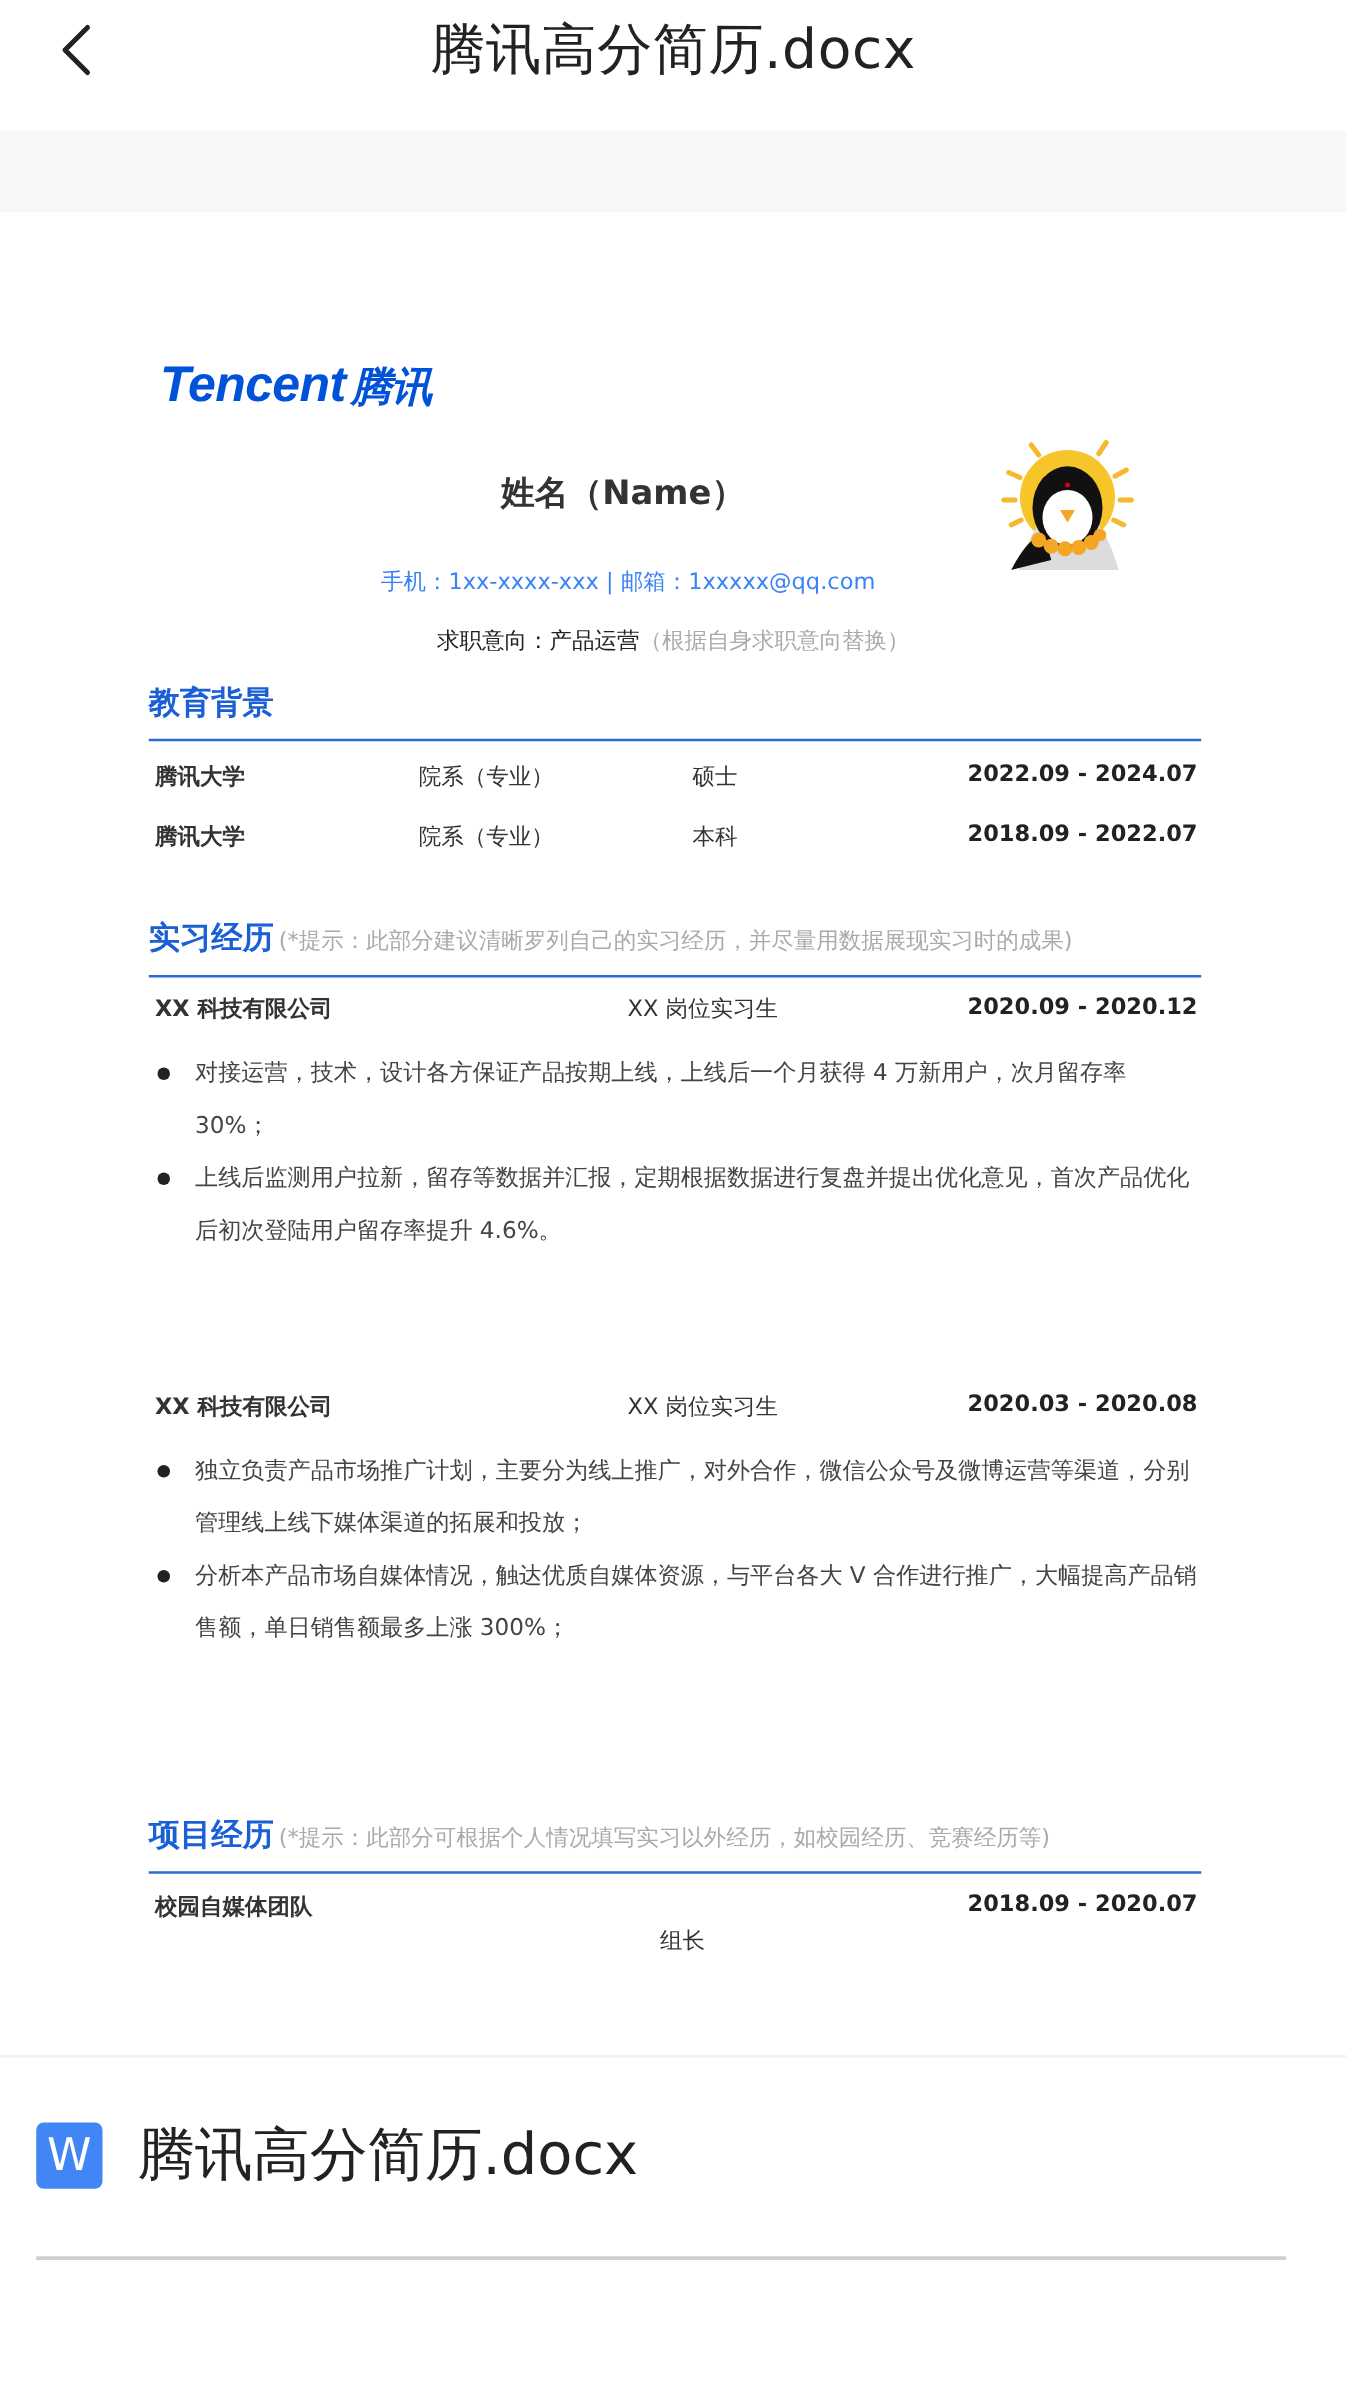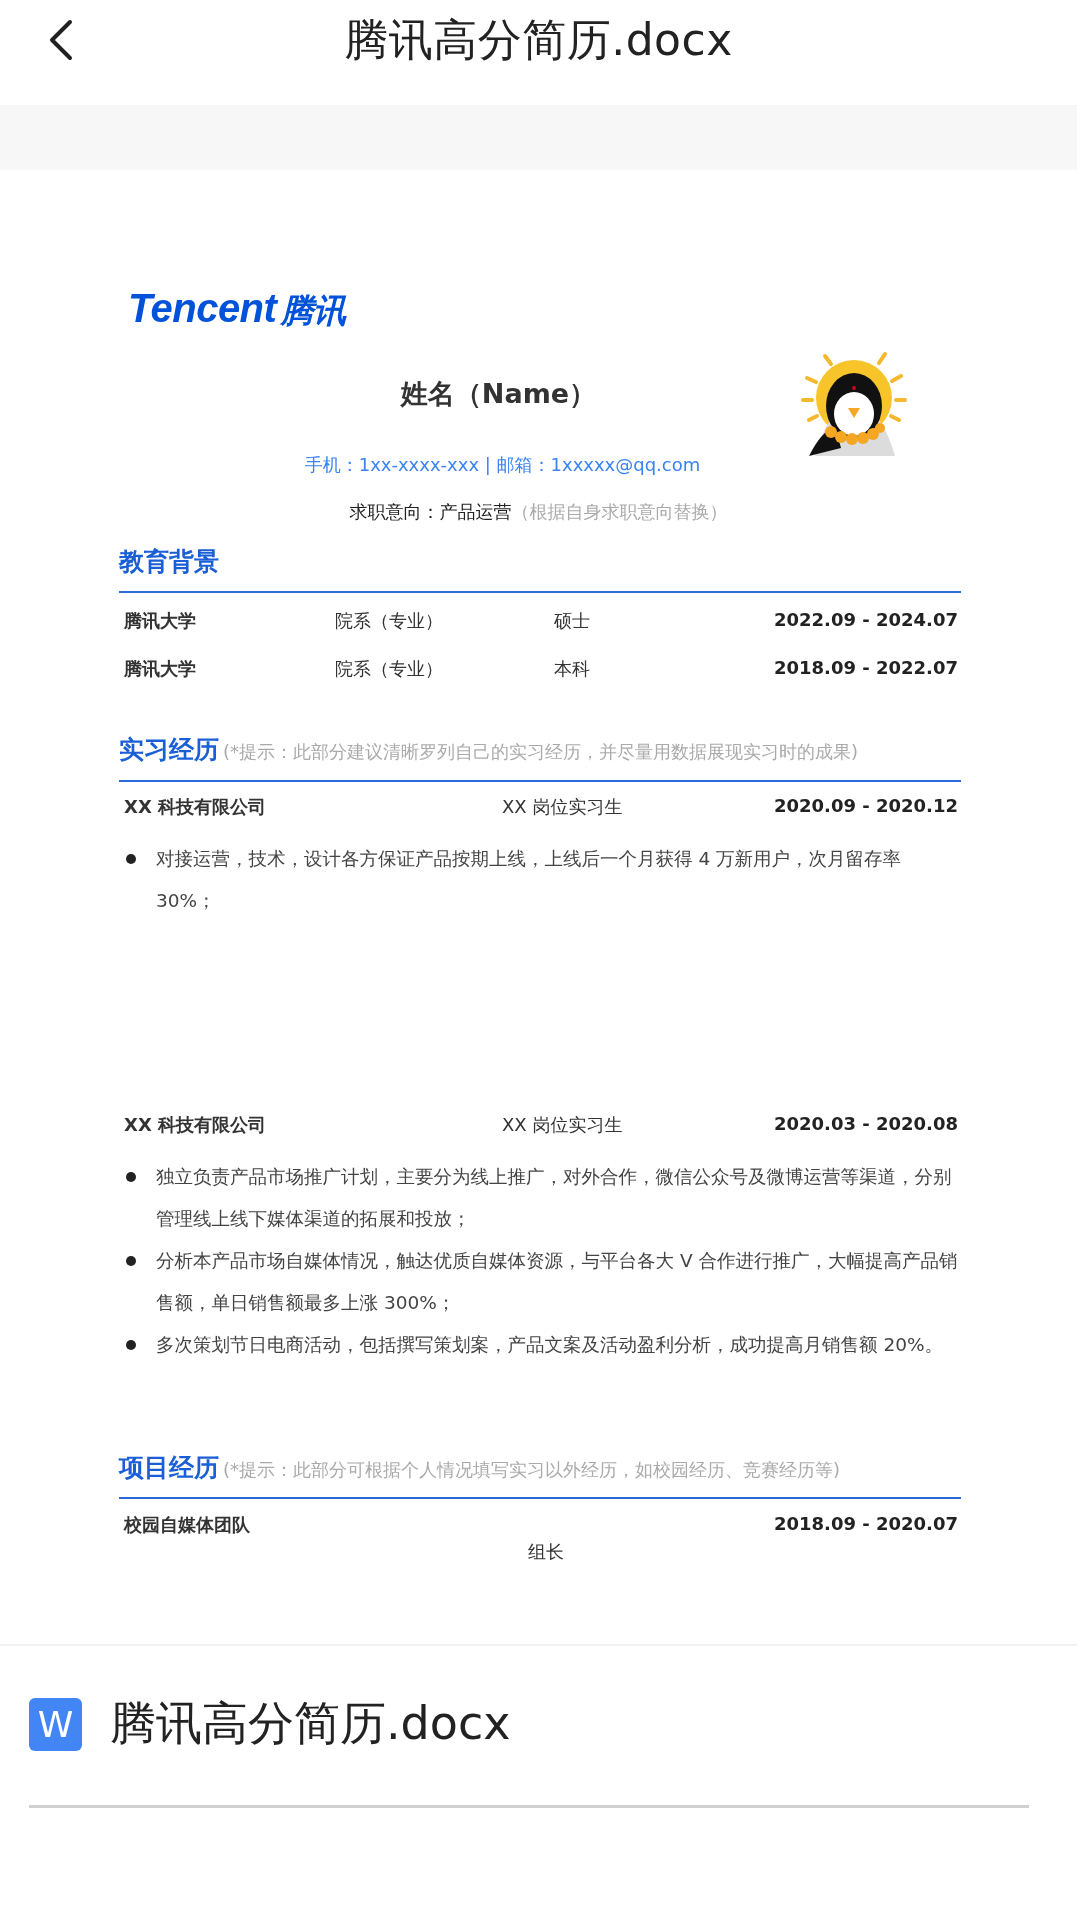--- a/index.html
+++ b/index.html
@@ -123,31 +123,31 @@
 <div class="abs sec-title" style="top:735px;"><span>实习经历</span><span class="hint">(*提示：此部分建议清晰罗列自己的实习经历，并尽量用数据展现实习时的成果)</span></div>
 <div class="abs sec-rule" style="top:780px;"></div>
 
 <div class="abs row" style="top:795px;">
   <span class="c1">XX 科技有限公司</span>
   <span style="left:378px;">XX 岗位实习生</span>
   <span class="date">2020.09 - 2020.12</span>
 </div>
 <div class="abs bullets" style="top:838px;">
   <div class="b">对接运营，技术，设计各方保证产品按期上线，上线后一个月获得 4 万新用户，次月留存率 30%；</div>
+  <div class="b">上线后监测用户拉新，留存等数据并汇报，定期根据数据进行复盘并提出优化意见，首次产品优化后初次登陆用户留存率提升 4.6%。</div>
 </div>
 
 <div class="abs row" style="top:1113px;">
   <span class="c1">XX 科技有限公司</span>
   <span style="left:378px;">XX 岗位实习生</span>
   <span class="date">2020.03 - 2020.08</span>
 </div>
 <div class="abs bullets" style="top:1156px;">
   <div class="b">独立负责产品市场推广计划，主要分为线上推广，对外合作，微信公众号及微博运营等渠道，分别管理线上线下媒体渠道的拓展和投放；</div>
   <div class="b">分析本产品市场自媒体情况，触达优质自媒体资源，与平台各大 V 合作进行推广，大幅提高产品销售额，单日销售额最多上涨 300%；</div>
-  <div class="b">多次策划节日电商活动，包括撰写策划案，产品文案及活动盈利分析，成功提高月销售额 20%。</div>
 </div>
 
 <div class="abs sec-title" style="top:1453px;"><span>项目经历</span><span class="hint">(*提示：此部分可根据个人情况填写实习以外经历，如校园经历、竞赛经历等)</span></div>
 <div class="abs sec-rule" style="top:1497px;"></div>
 <div class="abs row" style="top:1513px;">
   <span class="c1">校园自媒体团队</span>
   <span style="left:404px;margin-top:27px;">组长</span>
   <span class="date">2018.09 - 2020.07</span>
 </div>
 

